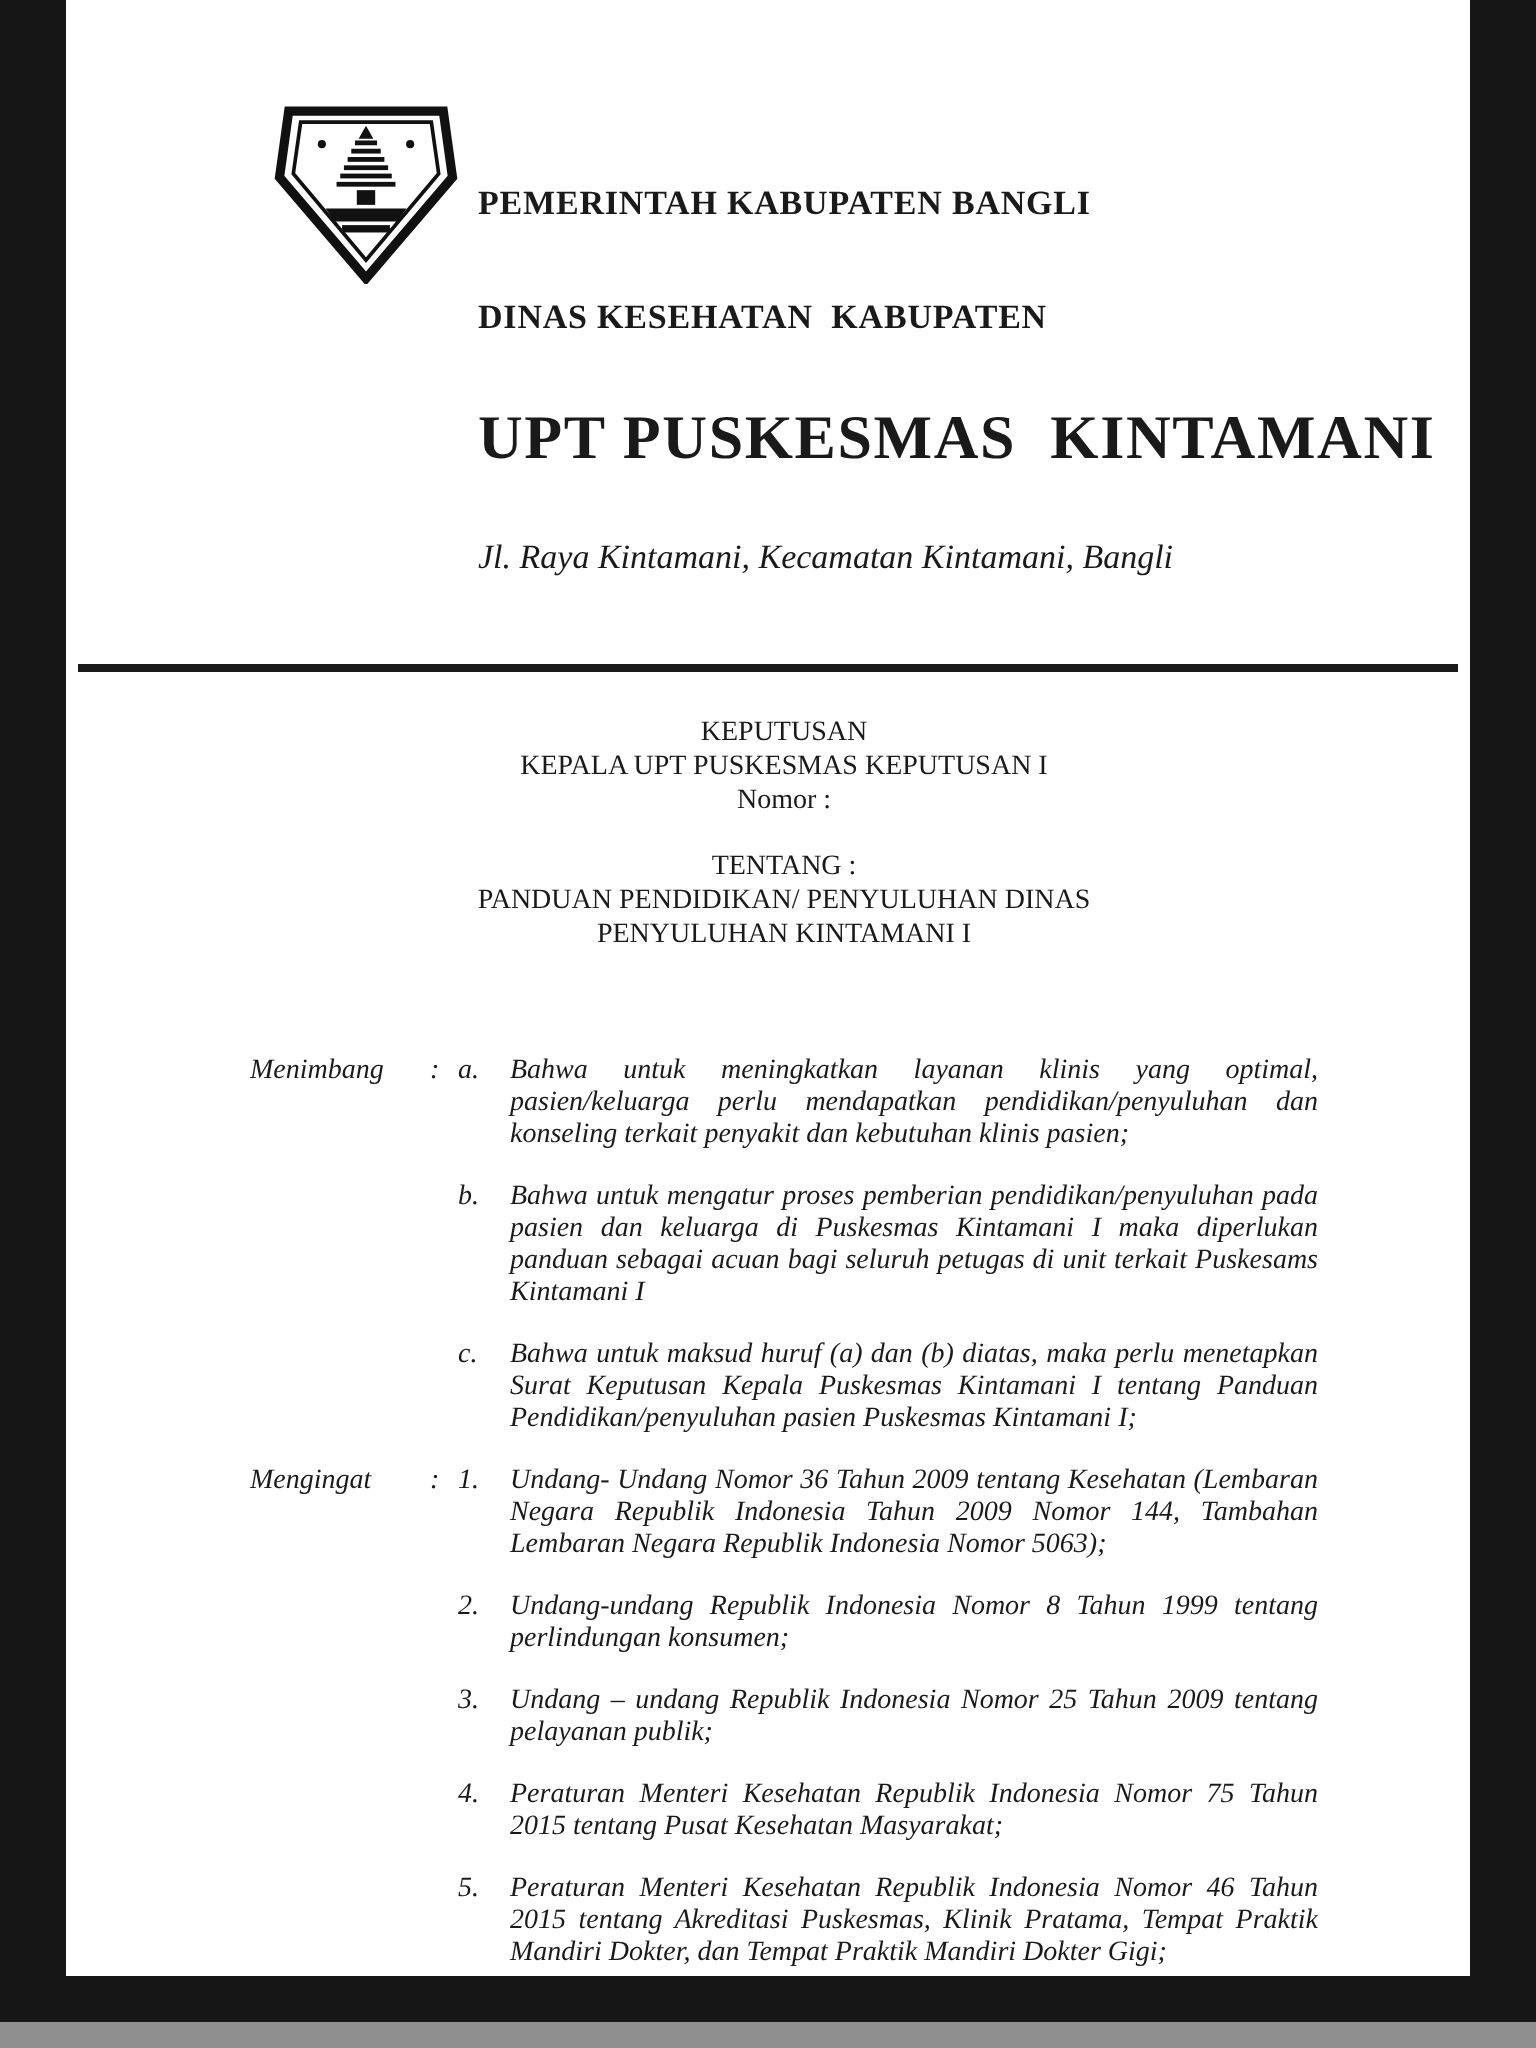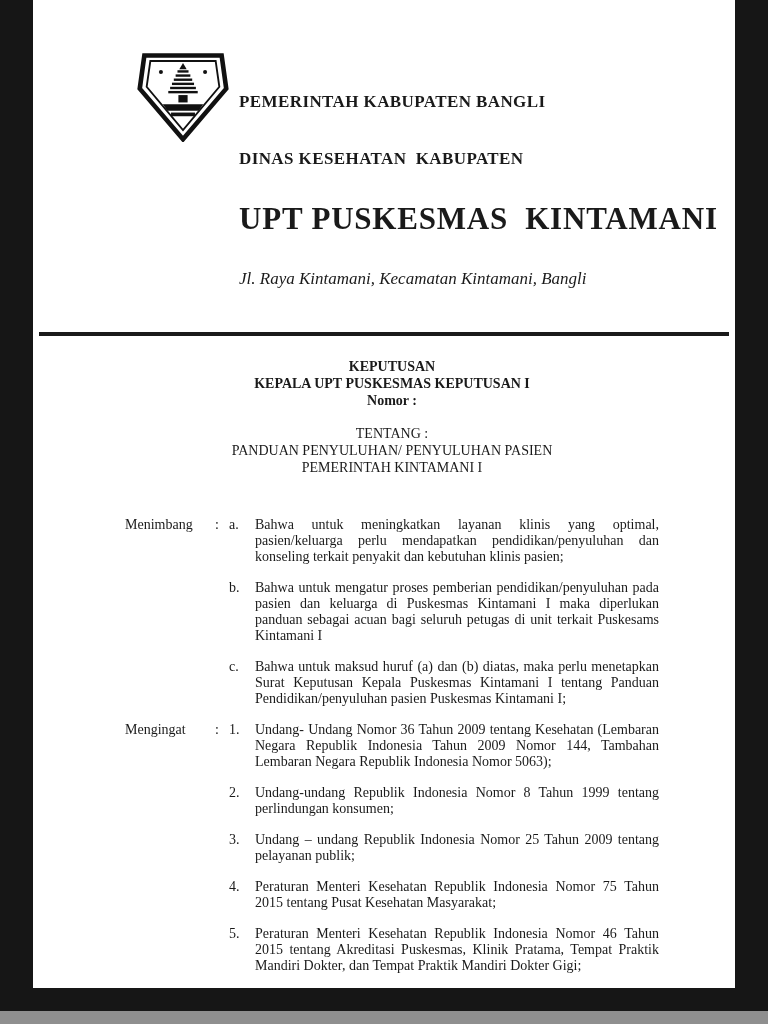--- a/index.html
+++ b/index.html
@@ -15,24 +15,24 @@
   .logo { width:92px; height:92px; flex:none; }
   .lh-text { margin-left:10px; padding-top:5px; white-space:pre-wrap; }
   .lh1, .lh2 { font-size:17px; font-weight:bold; letter-spacing:0.4px; line-height:21px; }
   .lh3 { font-size:31px; font-weight:bold; letter-spacing:0.8px; line-height:27px; }
   .lh-addr { font-size:17px; font-style:italic; margin-top:1px; }
   .rule { margin:7px 6px 0 6px; height:2px; border-top:3px solid #1a1a1a; border-bottom:1px solid #1a1a1a; }
 
   
   .content { padding:0 76px 0 92px; font-size:14px; }
   .doc-title { text-align:center; margin-top:22px; line-height:17px; font-size:14px; }
-  .doc-title .bold { font-weight:bold; }
+  .doc-title .bold { font-weight:normal; }
   .sp16 { height:16px; } .sp24 { height:24px; }
 
-  .body-sections { margin-top:17px; }
+  .body-sections { margin-top:28px;font-style:italic; }
   .row { display:grid; grid-template-columns:90px 14px 26px 1fr; margin-bottom:15px; line-height:16px; }
   .cell-text { text-align:justify; }
   .mengingat { margin-top:14px; }
 </style>
 </head>
 <body>
 
 <div class="viewport">
   <div class="page">
 
@@ -65,22 +65,22 @@
     <div class="rule"></div>
 
     <div class="content">
 
       <div class="doc-title">
         <div class="bold">KEPUTUSAN</div>
         <div class="bold">KEPALA UPT PUSKESMAS KEPUTUSAN I</div>
         <div class="bold">Nomor :</div>
         <div class="sp16"></div>
         <div>TENTANG :</div>
-        <div>PANDUAN PENYULUHAN/ PENYULUHAN PASIEN</div>
-        <div>PEMERINTAH KINTAMANI I</div>
+        <div>PANDUAN PENDIDIKAN/ PENYULUHAN DINAS</div>
+        <div>PENYULUHAN KINTAMANI I</div>
         <div class="sp24"></div>
       </div>
 
       <div class="body-sections">
 
         <div class="section">
           <div class="row">
             <div class="cell-label">Menimbang</div>
             <div class="cell-colon">:</div>
             <div class="cell-marker">a.</div>

